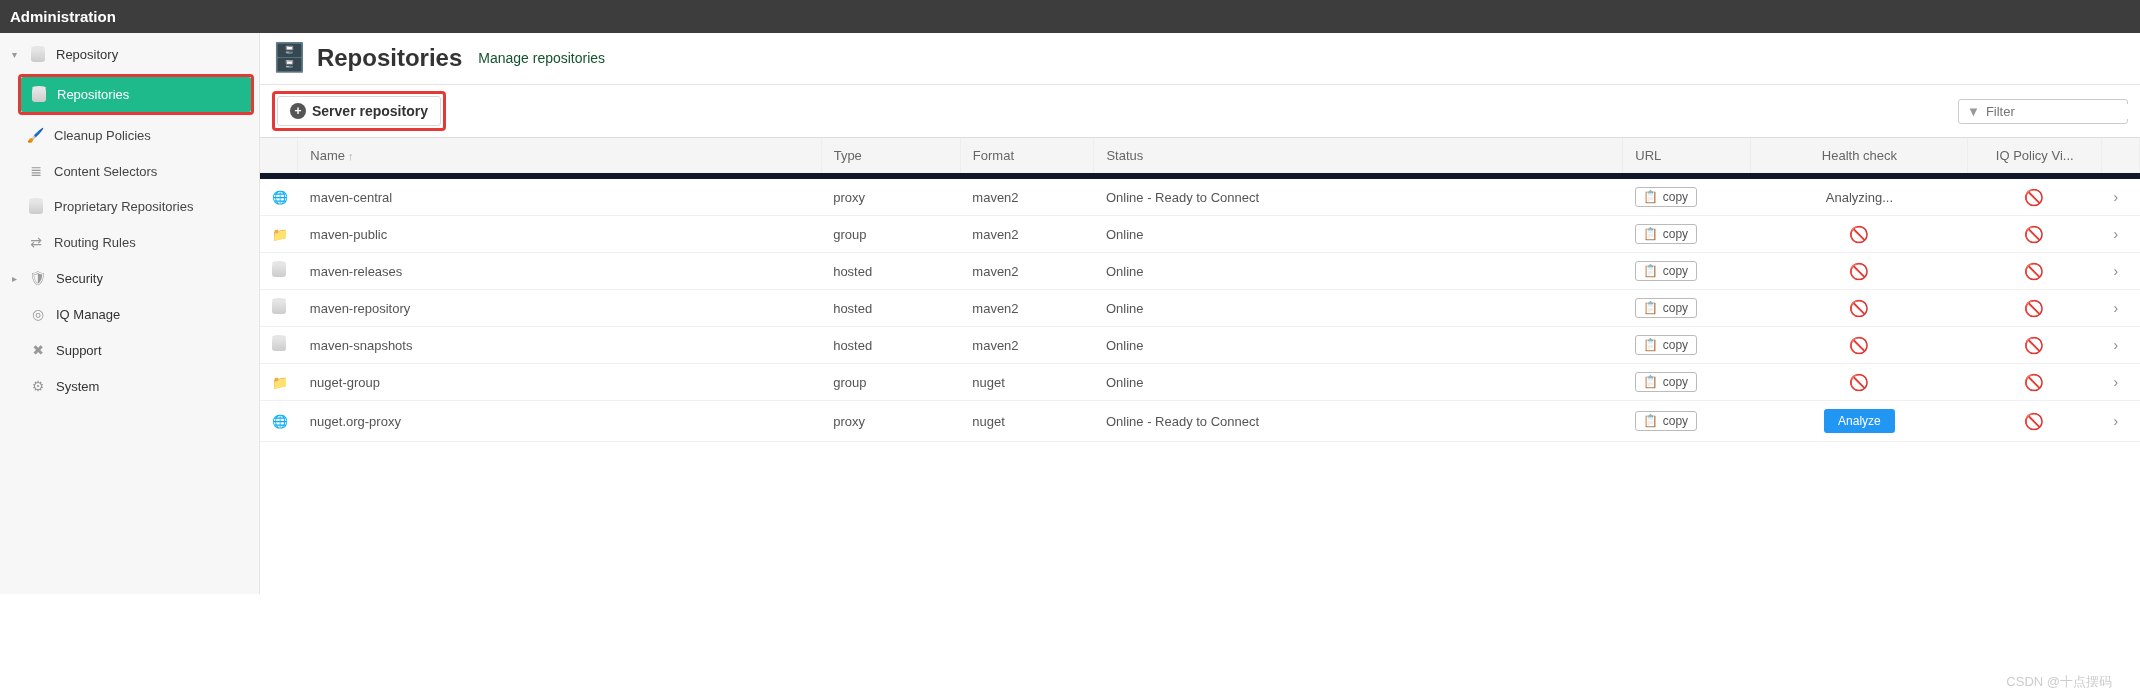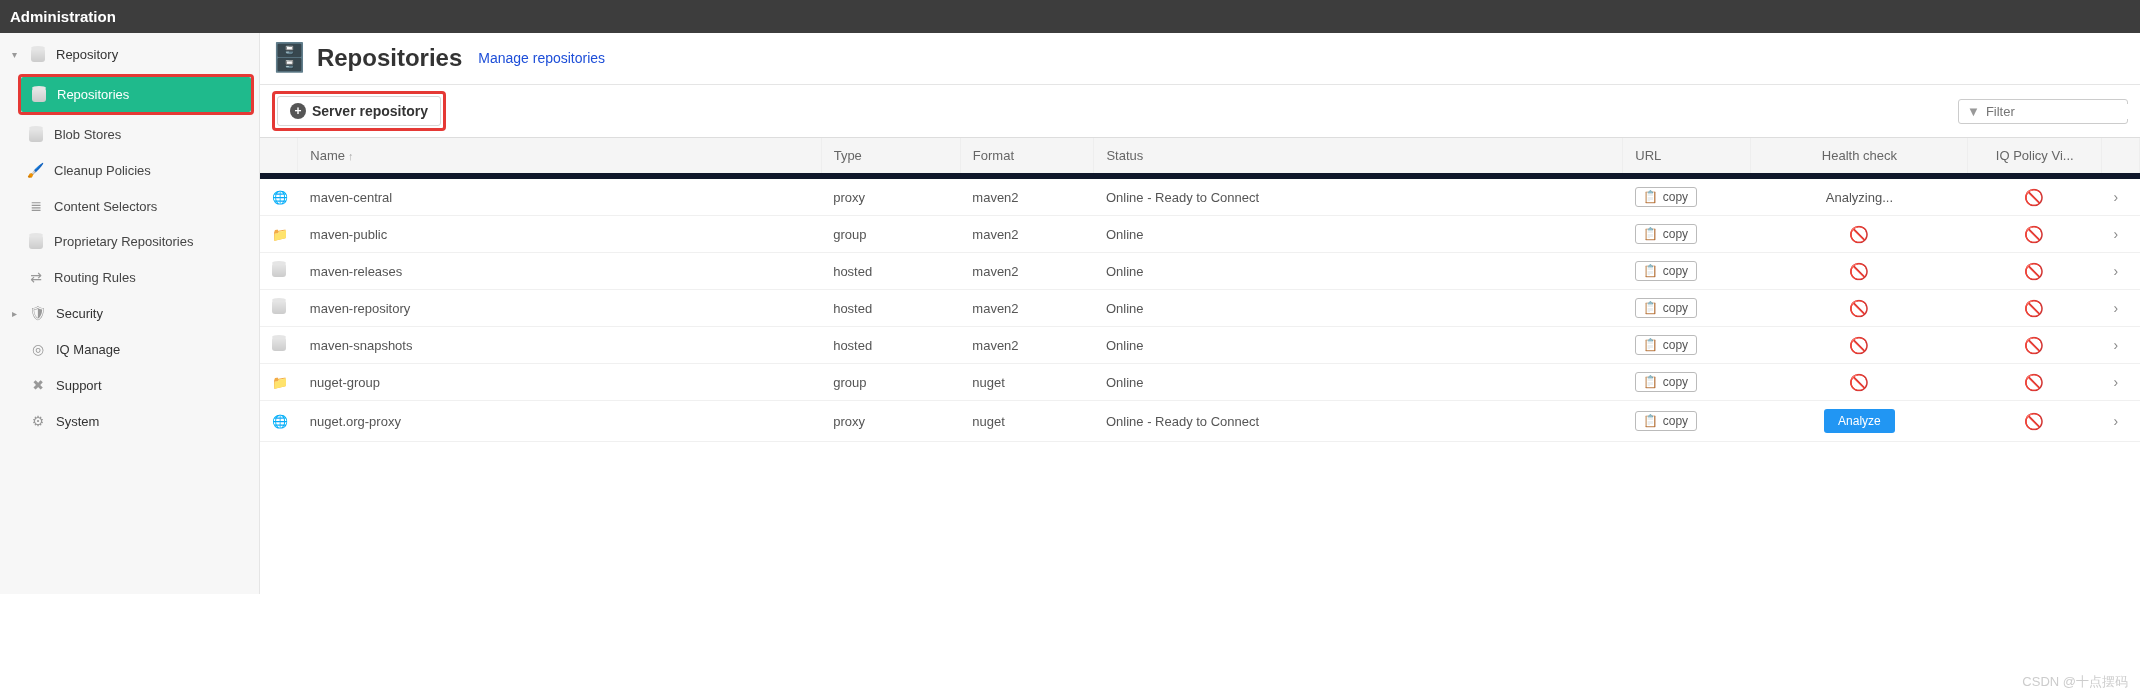--- a/index.html
+++ b/index.html
@@ -14,40 +14,40 @@
 .side-item.child{padding-left:28px;color:#444}
 .side-item.selected{background:#1fba8c;color:#fff;border-radius:3px;margin:0 5px 0 18px;padding:10px 10px}
 .side-item .ic{width:16px;color:#999;display:inline-flex;align-items:center;justify-content:center;font-size:14px}
 .side-item.selected .ic{color:#fff}
 .highlight-box{border:3px solid #e53935;border-radius:4px;margin:2px 5px 2px 18px}
 .highlight-box .side-item.selected{margin:0;border-radius:2px}
 .content{flex:1;display:flex;flex-direction:column;min-width:0}
 .header{display:flex;align-items:center;gap:10px;padding:8px 12px 10px 12px;border-bottom:1px solid #e5e5e5}
 .header-icon{font-size:28px;color:#888}
 .header h1{font-size:24px;font-weight:bold;color:#333}
-.header .sub{color:#1d4ed8;font-size:14px;margin-left:6px}
+.header .sub{color:#14532d;font-size:14px;margin-left:6px}
 .toolbar{display:flex;align-items:center;justify-content:space-between;padding:6px 12px;border-bottom:1px solid #ddd}
 .create-btn-wrap{border:3px solid #e53935;border-radius:4px;padding:2px;display:inline-block}
 .create-btn{display:inline-flex;align-items:center;gap:6px;background:#fff;border:1px solid #d8d8d8;border-radius:3px;padding:6px 12px;font-size:14px;font-weight:bold;color:#333;cursor:pointer}
 .create-btn .plus{background:#555;color:#fff;width:16px;height:16px;border-radius:50%;display:inline-flex;align-items:center;justify-content:center;font-size:12px;font-weight:bold}
 .filter{display:flex;align-items:center;gap:6px;border:1px solid #ccc;border-radius:3px;padding:4px 8px;width:170px;color:#999}
 .filter input{border:none;outline:none;flex:1;font-size:13px}
 .table{flex:1;overflow:auto}
 table{width:100%;border-collapse:collapse;table-layout:fixed}
 thead th{background:#f5f5f5;padding:10px 12px;text-align:left;font-weight:normal;color:#666;border-bottom:6px solid #0f172a;border-right:1px solid #eee;font-size:13px;white-space:nowrap;overflow:hidden}
 tbody td{padding:8px 12px;border-bottom:1px solid #f0f0f0;color:#555;vertical-align:middle}
 .col-icon{width:32px;text-align:center}
 .sort-arrow{color:#aaa;font-size:11px;margin-left:3px}
 .copy-btn{display:inline-flex;align-items:center;gap:4px;border:1px solid #bbb;background:#fff;padding:2px 8px;border-radius:3px;font-size:12px;color:#555;cursor:pointer}
 .analyze-btn{display:inline-block;background:#2196f3;color:#fff;padding:5px 14px;border-radius:3px;font-size:12px;cursor:pointer;font-weight:normal}
 .health-cell{text-align:center}
 .noentry{color:#ccc;font-size:16px}
 .chev{color:#888;font-size:14px}
 .repo-icon{color:#aaa}
-.watermark{position:fixed;right:12px;bottom:6px;color:#ccc;font-size:13px}
+.watermark{position:fixed;right:28px;bottom:6px;color:#ccc;font-size:13px}
 .cyl{display:inline-block;width:14px;height:14px;border-radius:3px;background:linear-gradient(#e8e8e8,#ccc);position:relative}
 .cyl::before{content:"";position:absolute;top:-2px;left:0;width:14px;height:4px;border-radius:50%;background:#e5e5e5}
 .folder{color:#e8b44a}
 </style>
 </head>
 <body>
 
 <div class="app">
   <div class="admin-bar">Administration</div>
   <div class="main">
@@ -59,26 +59,20 @@
           </span>
           <span>Repository</span>
         </div>
         <div class="highlight-box">
           <div class="side-item child selected">
             <span class="ic">
               <span class="cyl"></span>
             </span>
             <span>Repositories</span>
           </div>
-        </div>
-        <div class="side-item child">
-          <span class="ic">
-            <span class="cyl"></span>
-          </span>
-          <span>Blob Stores</span>
         </div>
         <div class="side-item child">
           <span class="ic">🖌️</span>
           <span>Cleanup Policies</span>
         </div>
         <div class="side-item child">
           <span class="ic">≣</span>
           <span>Content Selectors</span>
         </div>
         <div class="side-item child">

